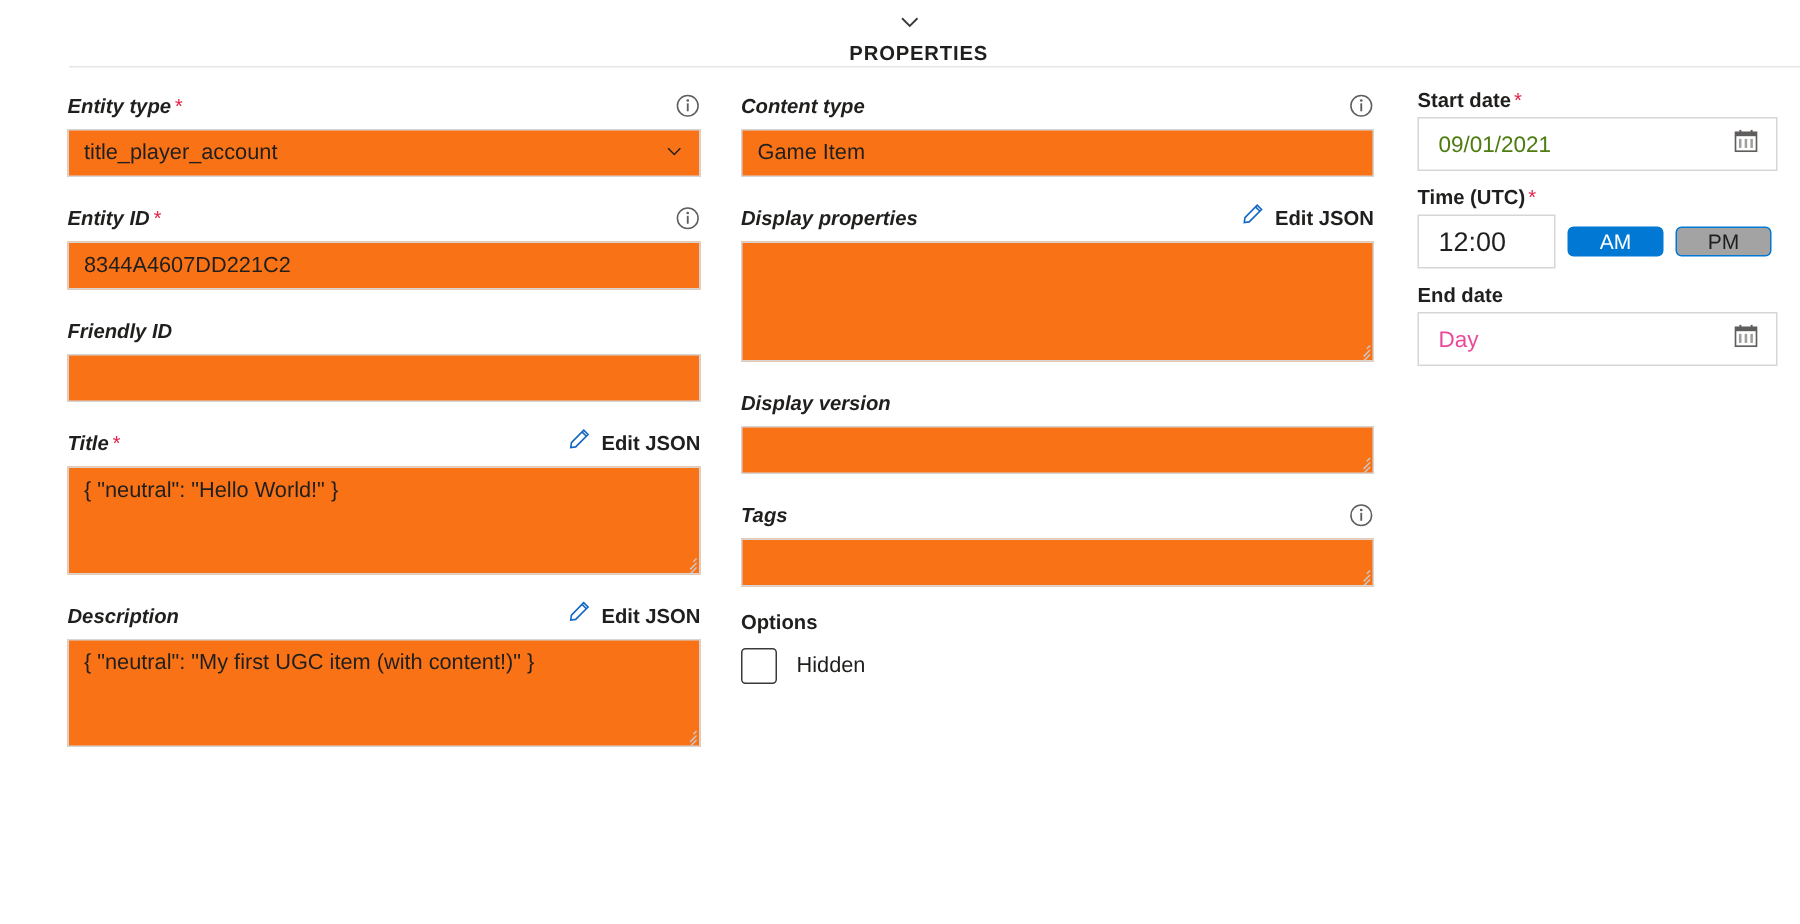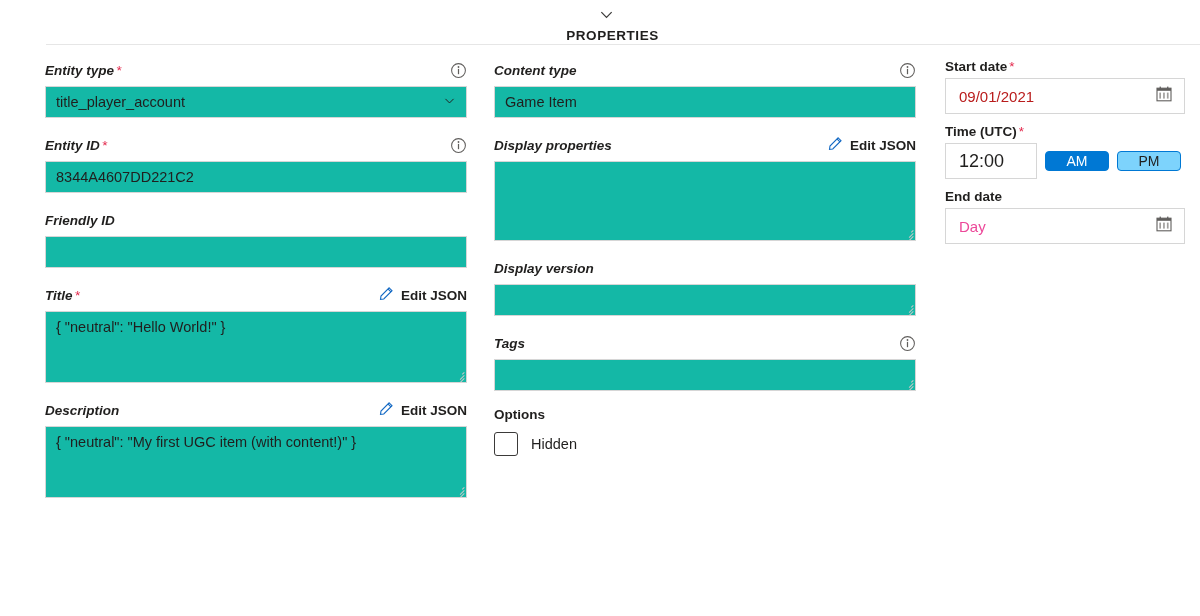--- a/index.html
+++ b/index.html
@@ -92,21 +92,21 @@
     color: #201f1e;
     white-space: nowrap;
   }
 
   
   .input,
   .select,
   .textarea {
     width: 100%;
     border: 1px solid #d6d6d6;
-    background: #14b8a6;
+    background: #f97316;
     font-family: "Liberation Sans", sans-serif;
     font-size: 14.5px;
     color: #201f1e;
     display: flex;
     align-items: center;
   }
   .input, .select {
     height: 32px;
     padding: 0 10px;
   }
@@ -146,21 +146,21 @@
   .date-field {
     height: 36px;
     border: 1px solid #d6d6d6;
     background: #fff;
     display: flex;
     align-items: center;
     justify-content: space-between;
     padding: 0 11px 0 13px;
     width: 240px;
   }
-  .date-text { font-size: 15px; color: #b91c1c; }
+  .date-text { font-size: 15px; color: #4d7c0f; }
   .date-text.placeholder { color: #ec4899; }
 
   .label-tight {
     font-size: 13.5px;
     font-weight: bold;
     margin: 10px 0 4px 0;
     color: #201f1e;
   }
 
   .time-row {
@@ -189,21 +189,21 @@
     font-weight: normal;
     cursor: pointer;
     border: 1px solid transparent;
   }
   .ampm-btn.on {
     background: #0078d4;
     color: #ffffff;
     border-color: #0078d4;
   }
   .ampm-btn.off {
-    background: #7dd3fc;
+    background: #a3a3a3;
     color: #201f1e;
     border-color: #0078d4;
   }
 
   
   .options-label {
     font-size: 13.5px;
     font-weight: bold;
     margin-bottom: 10px;
   }

